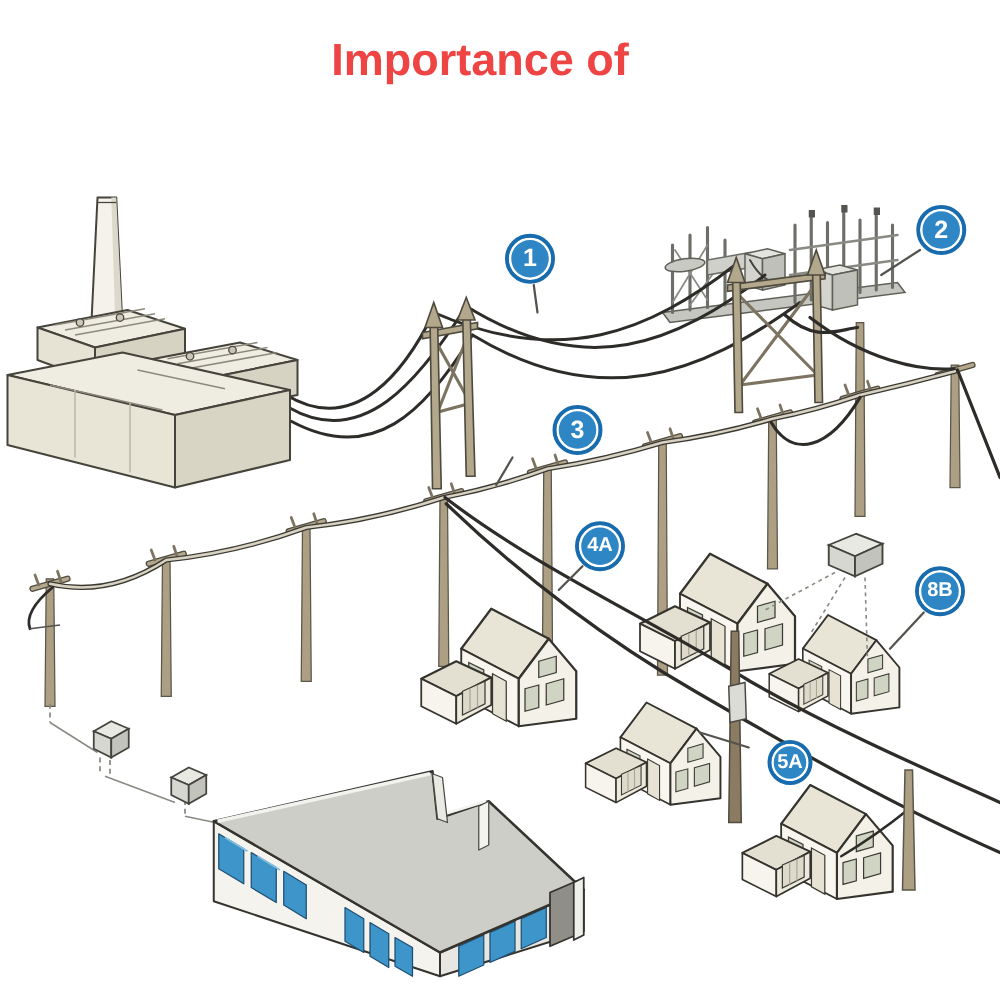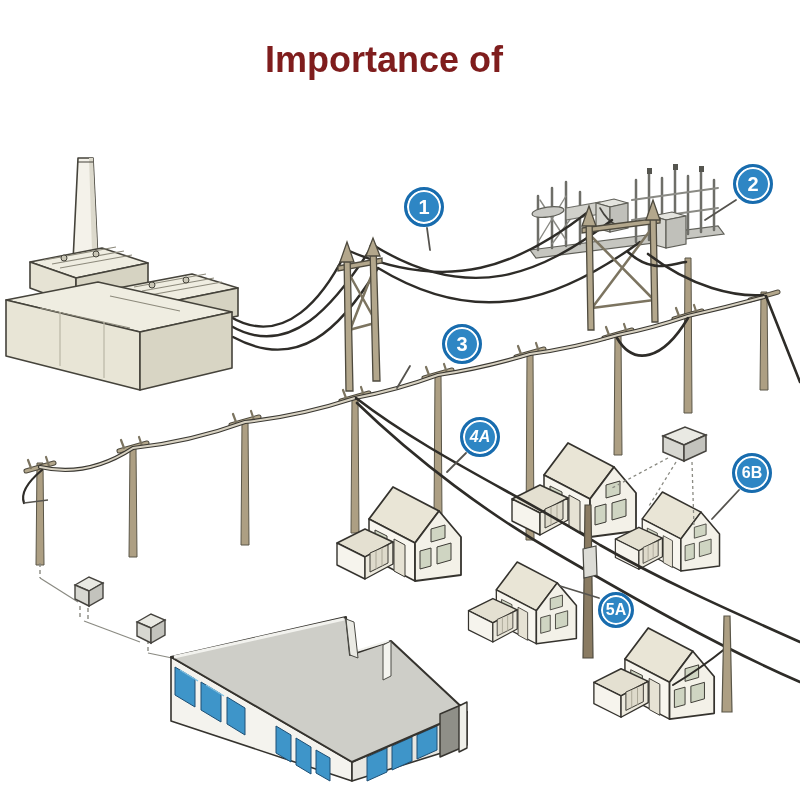--- a/index.html
+++ b/index.html
@@ -2,31 +2,31 @@
 <html><head>
 <meta charset="utf-8">
 <style>
   html,body{margin:0;padding:0;}
   body{
     width:800px;height:800px;position:relative;overflow:hidden;
     background:#ffffff;font-family:"Liberation Sans",sans-serif;
   }
   .title{
     position:absolute;top:24px;left:0;width:768px;text-align:center;
-    font-weight:bold;color:#7f1d1d;font-size:36px;line-height:1.36;letter-spacing:0px;margin-top:12px;
+    font-weight:bold;color:#ef4444;font-size:36px;line-height:1.36;letter-spacing:0px;
   }
   .stage{position:absolute;left:0;top:0;width:800px;height:800px;}
   .badge{
     position:absolute;width:40px;height:40px;box-sizing:border-box;border-radius:50%;
     background:#2e86c4;border:3px solid #186cae;box-shadow:inset 0 0 0 2px #ffffff;
     color:#fff;display:flex;align-items:center;justify-content:center;
     font-weight:bold;font-size:20px;
   }
   .badge.wide{font-size:16px;}
-  .badge.small{width:36px;height:36px;font-size:16px;}
+  .badge.small{width:36px;height:36px;font-size:16px;margin-left:16px;}
 </style>
 </head>
 <body>
 
 <div class="title">
   <div>Importance of</div>
 </div>
 
 <svg class="stage" viewBox="0 0 800 800" aria-hidden="true">
 
@@ -301,21 +301,21 @@
 
 <div class="badge" style="left:404px;top:187px;">
     <span>1</span>
   </div>
 <div class="badge" style="left:733px;top:164px;">
     <span>2</span>
   </div>
 <div class="badge" style="left:442px;top:324px;">
     <span>3</span>
   </div>
-<div class="badge wide" style="left:460px;top:417px;font-style:italic;">
+<div class="badge wide" style="left:460px;top:417px;">
     <span>4A</span>
   </div>
 <div class="badge wide" style="left:732px;top:453px;">
-    <span>6B</span>
+    <span>8B</span>
   </div>
 <div class="badge wide small" style="left:598px;top:592px;">
     <span>5A</span>
   </div>
 
 </body></html>

